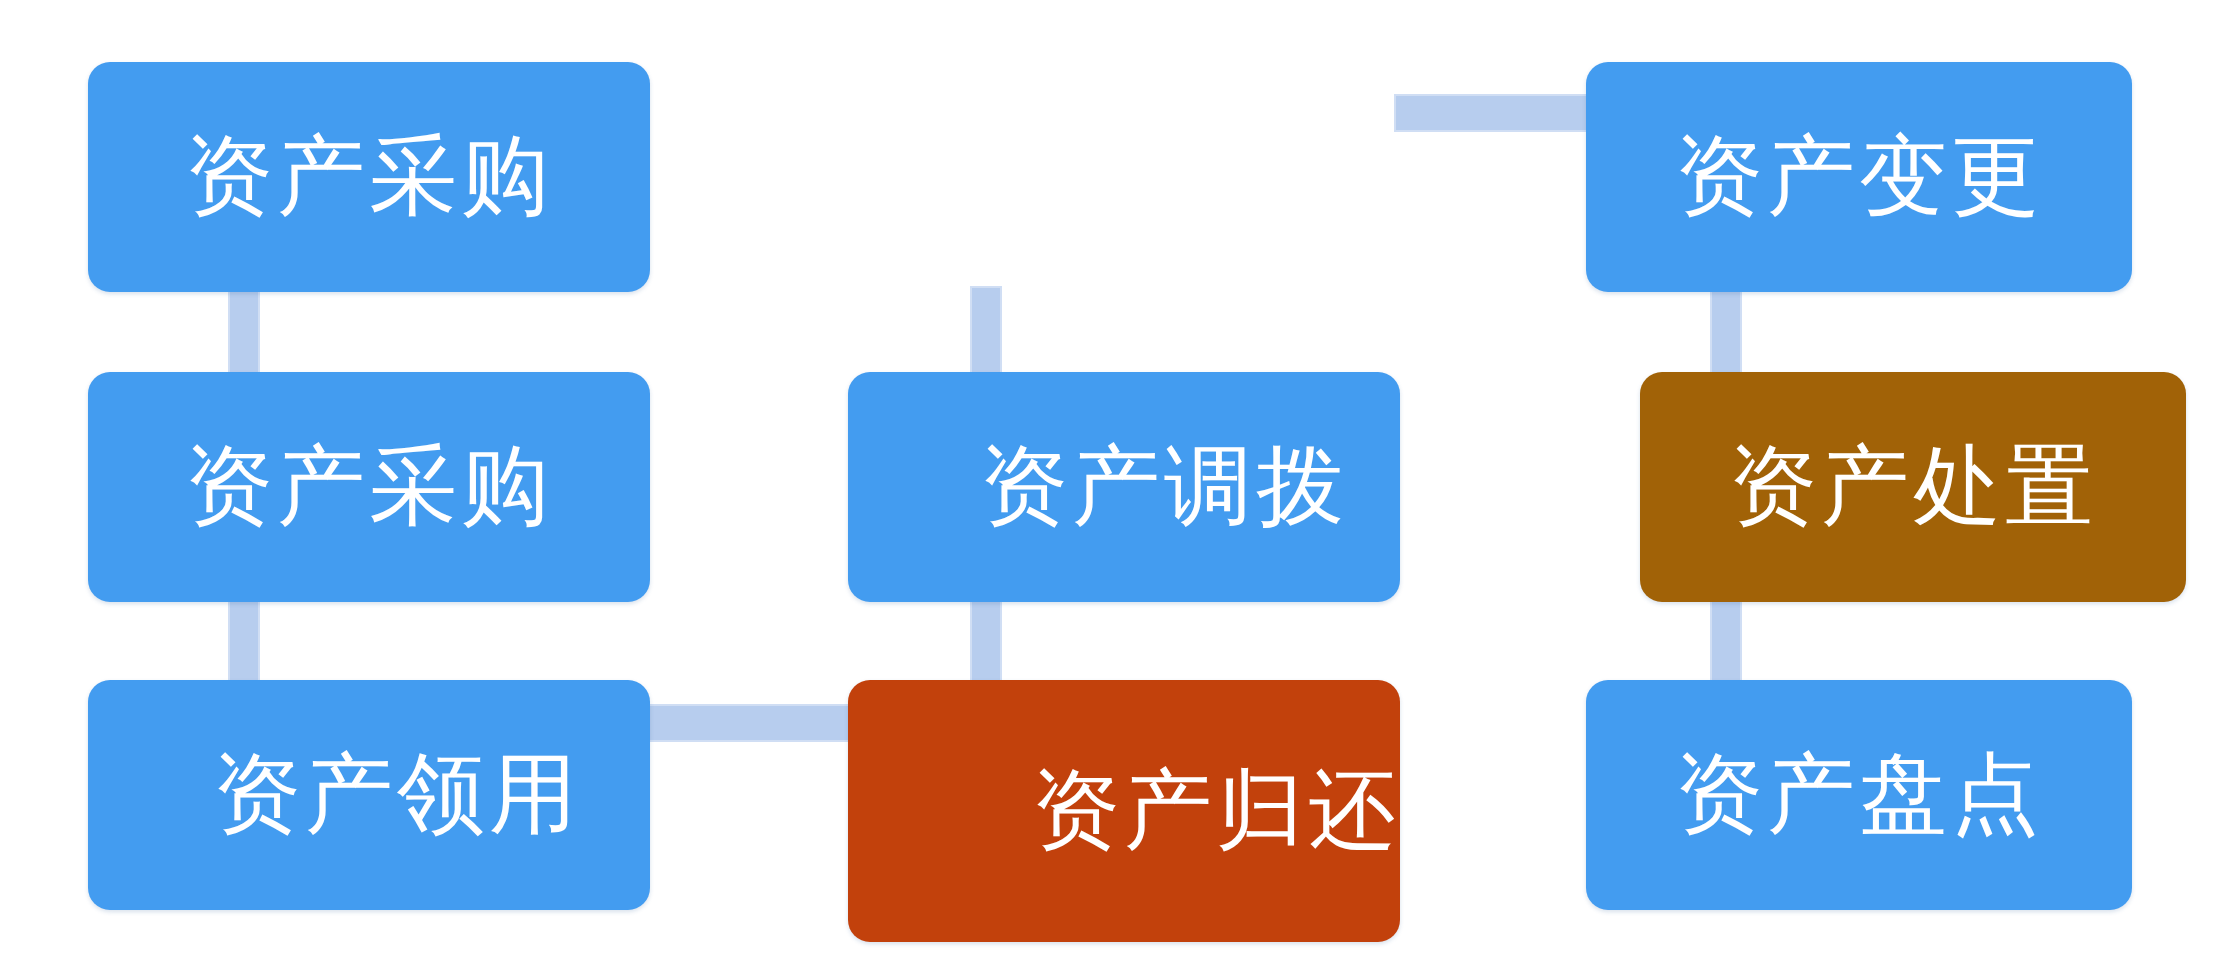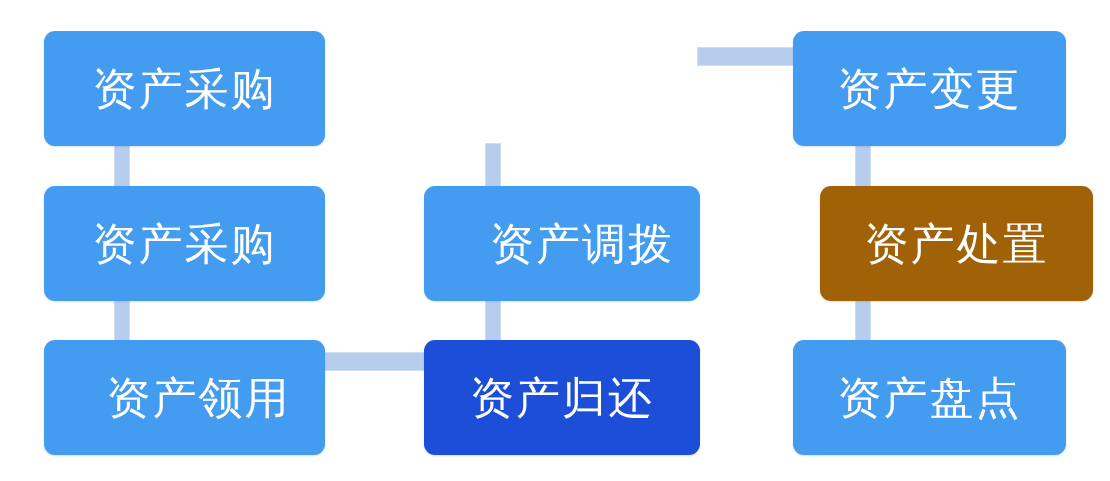--- a/index.html
+++ b/index.html
@@ -76,19 +76,19 @@
     </div>
     <div class="node" style="left: 424px; top: 186px; width: 276px; height: 115px; background: rgb(67, 156, 240); padding-left: 40px;">
       <span class="node-label" style="color: rgb(255, 255, 255);">资产调拨</span>
     </div>
     <div class="node" style="left: 793px; top: 186px; width: 273px; height: 115px; background: #a16207; margin-left: 27px;">
       <span class="node-label" style="color: rgb(255, 255, 255);">资产处置</span>
     </div>
     <div class="node" style="left: 44px; top: 340px; width: 281px; height: 115px; background: rgb(67, 156, 240);">
       <span class="node-label" style="color: rgb(255, 255, 255); margin-left: 28px;">资产领用</span>
     </div>
-    <div class="node" style="left: 424px; top: 340px; width: 276px; height: 115px; background: #1d4ed8;">
+    <div class="node" style="left: 424px; top: 340px; width: 276px; height: 131px; background: #c2410c; justify-content: flex-end;">
       <span class="node-label" style="color: rgb(255, 255, 255);">资产归还</span>
     </div>
     <div class="node" style="left: 793px; top: 340px; width: 273px; height: 115px; background: rgb(67, 156, 240);">
       <span class="node-label" style="color: rgb(255, 255, 255);">资产盘点</span>
     </div>
   </div>
 
 </body></html>

